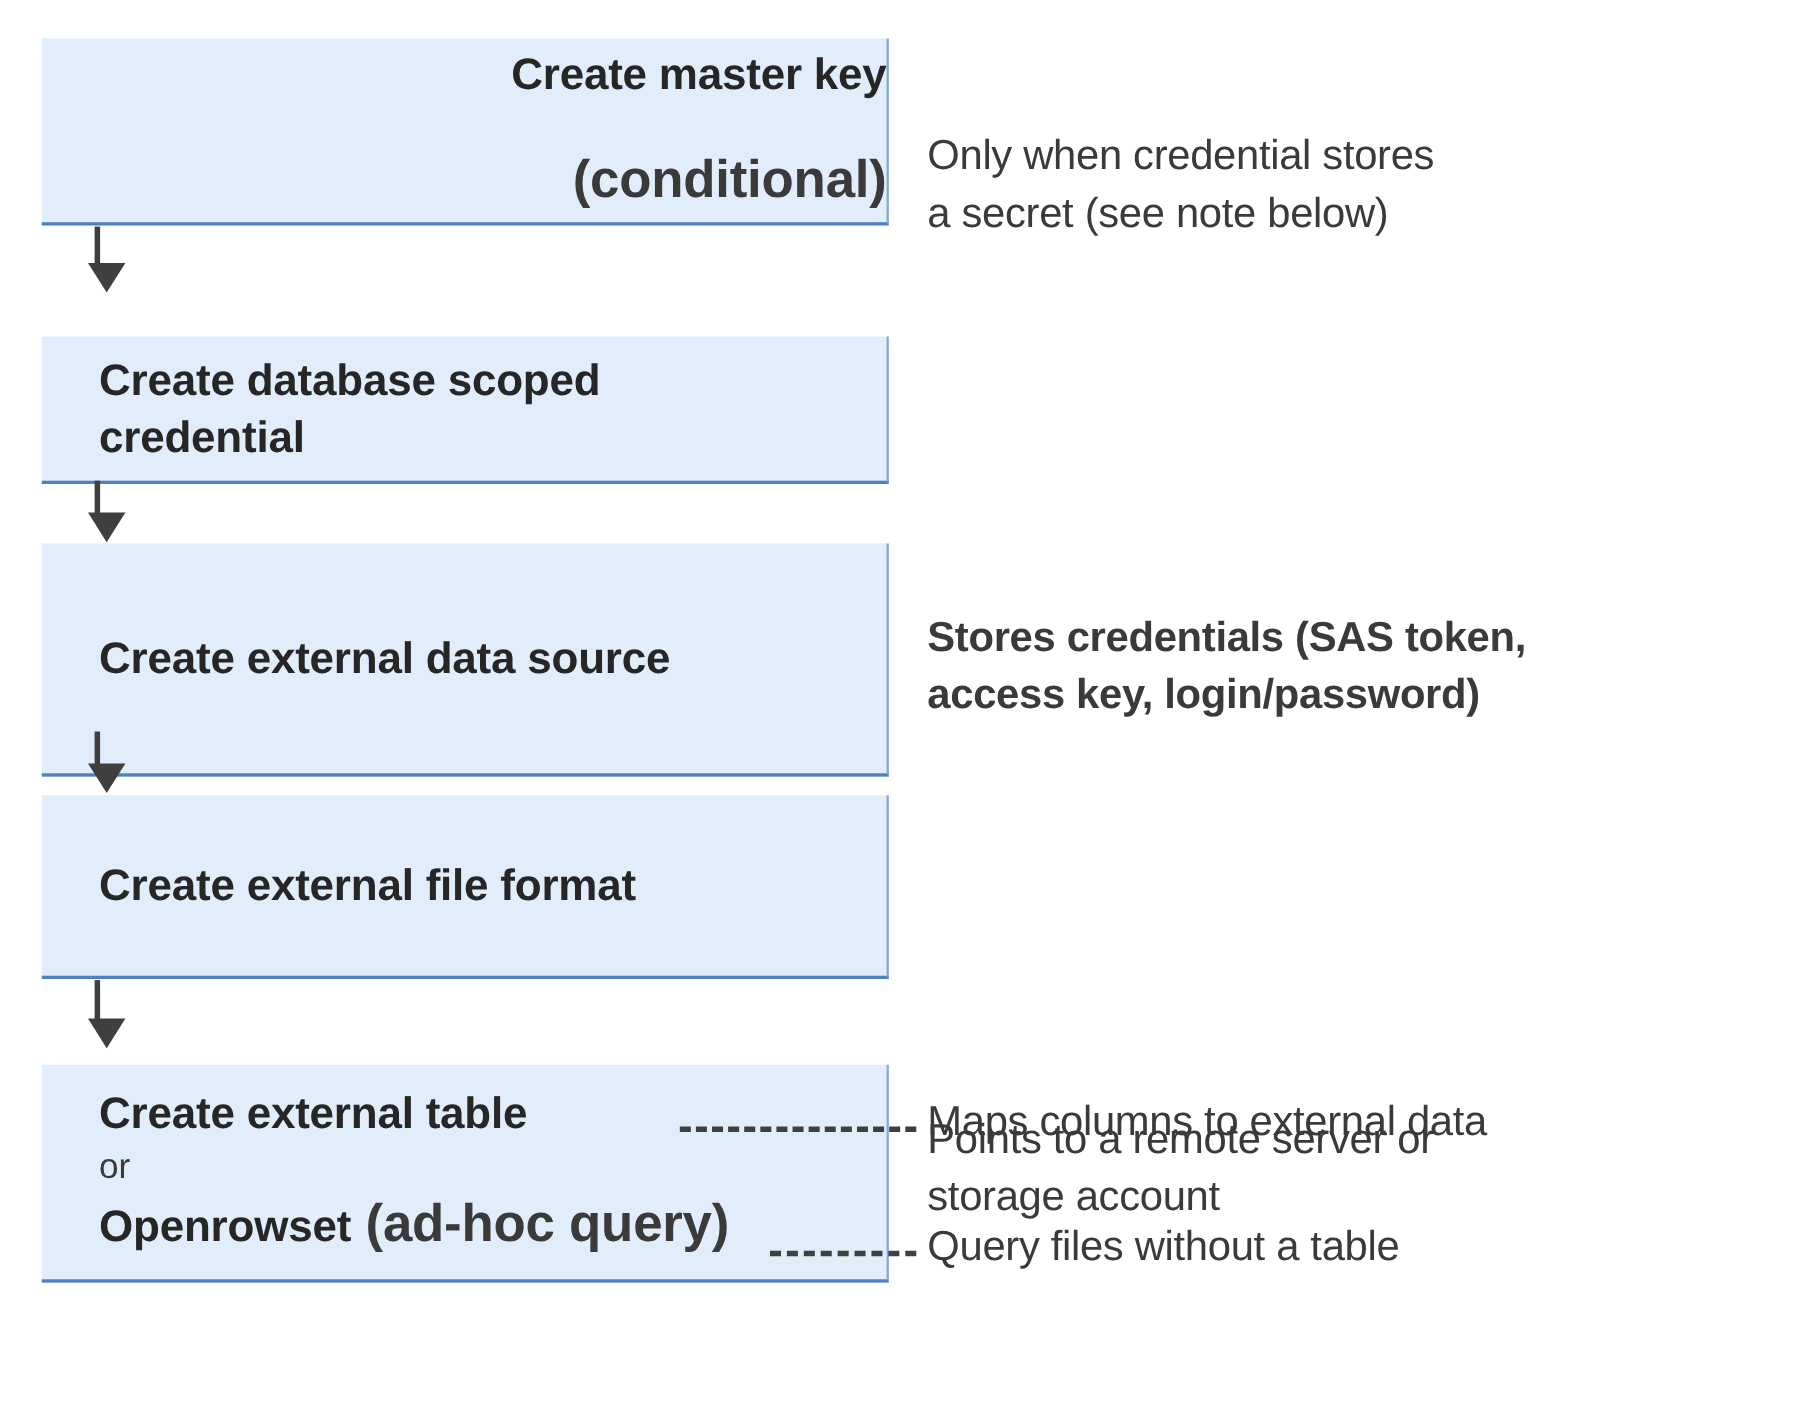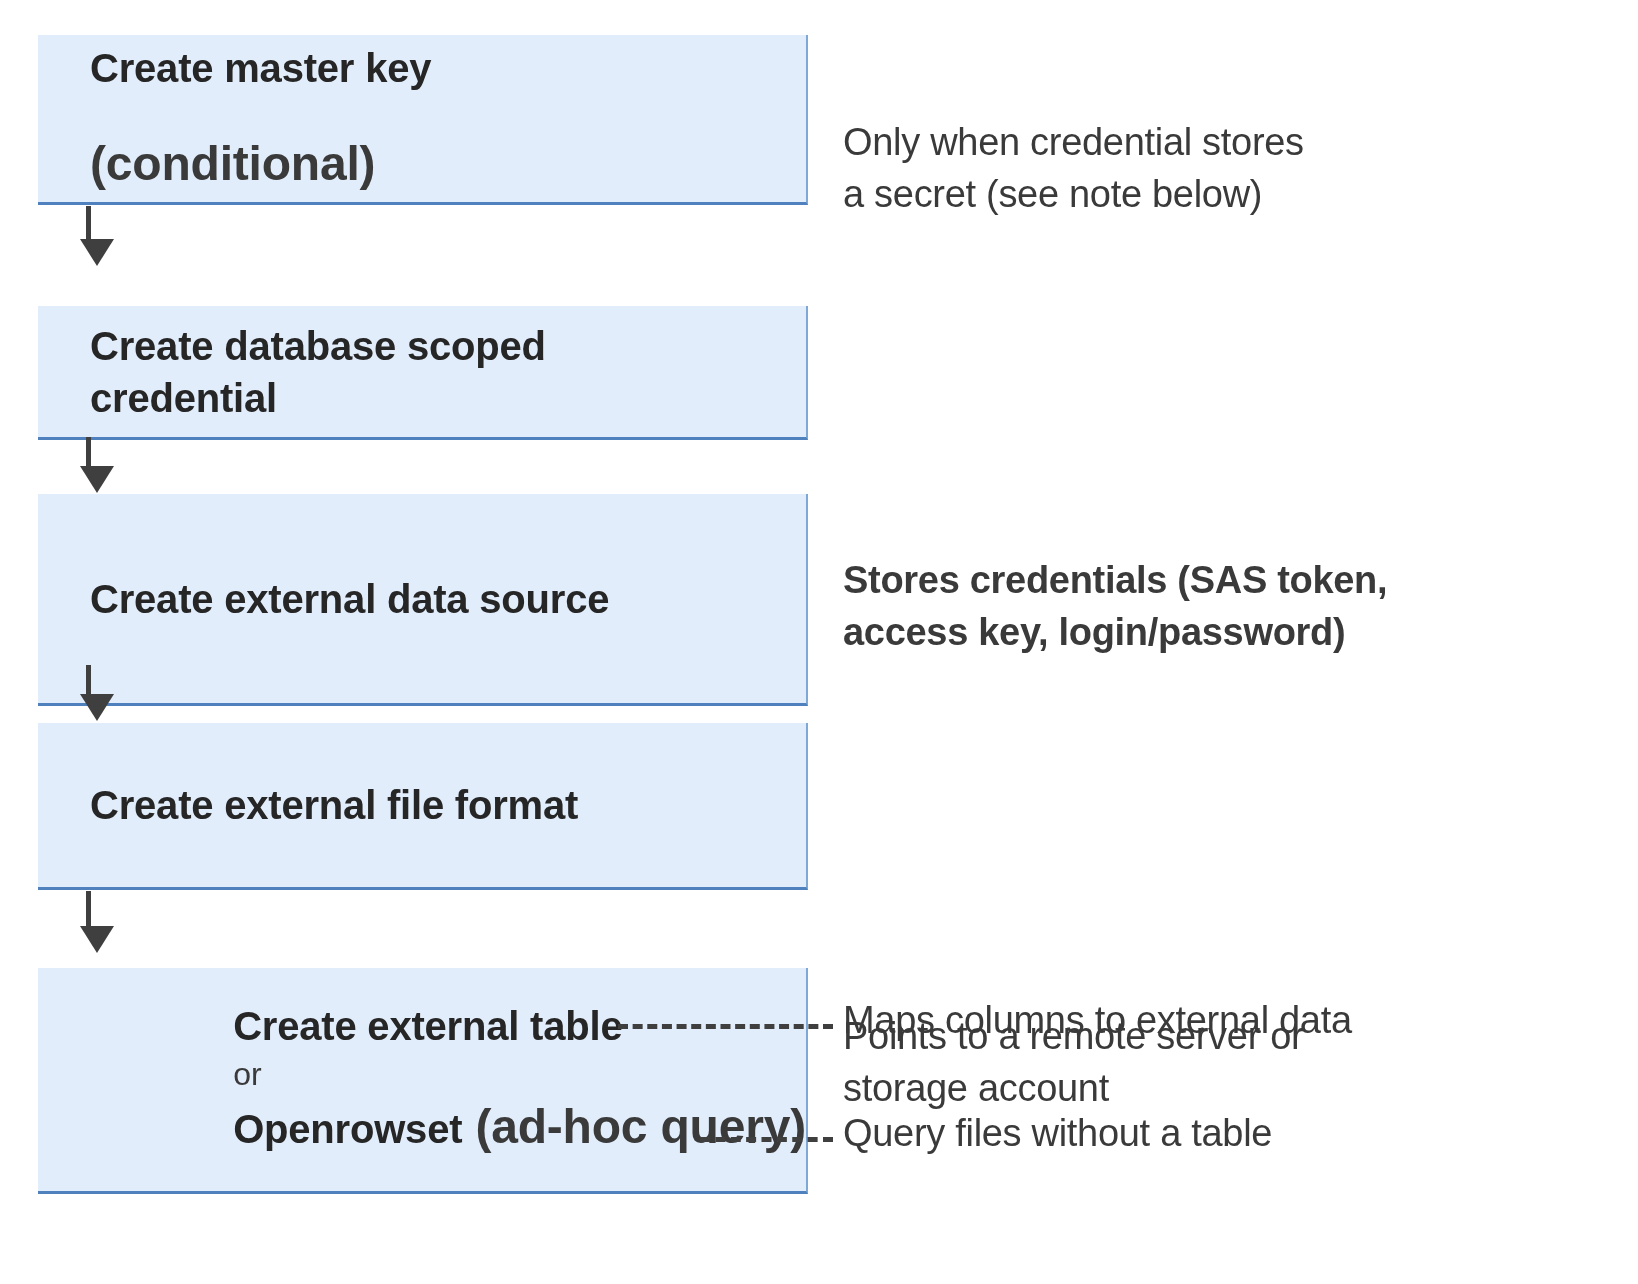--- a/index.html
+++ b/index.html
@@ -116,21 +116,21 @@
   .inline-row {
     display: block;
   }
 </style>
 </head>
 <body>
 
 <div id="diagram">
 
   <div class="step-row" style="top:35px;height:170px;">
-    <div class="step-box" style="top:0;height:170px;">
+    <div class="step-box" style="top:0;height:170px;text-align:right;">
       <div class="box-text">
         <div class="title">Create master key</div>
         <div class="subtitle">(conditional)</div>
       </div>
     </div>
     <div class="desc" style="top:52px;margin-top:29px;">Only when credential stores
 a secret (see note below)</div>
   </div>
 
   <div class="arrow" style="top:206px;height:60px;">
@@ -177,21 +177,21 @@
     </div>
 
   </div>
 
   <div class="arrow" style="top:891px;height:62px;">
     <div class="shaft" style="height:38px;"></div>
     <div class="head" style="top:35px;"></div>
   </div>
 
   <div class="step-row" style="top:968px;height:226px;">
-    <div class="step-box" style="top:0;height:226px;align-items:flex-end;">
+    <div class="step-box" style="top:0;height:198px;">
       <div class="last-lines">
         <div class="inline-row title">Create external table</div>
         <div class="inline-row or-line">or</div>
         <div class="inline-row">
           <span class="title">Openrowset</span><span class="subtitle"> (ad-hoc query)</span>
         </div>
       </div>
     </div>
 
     <div class="dash" style="left:618px;top:56px;width:215px;"></div>

